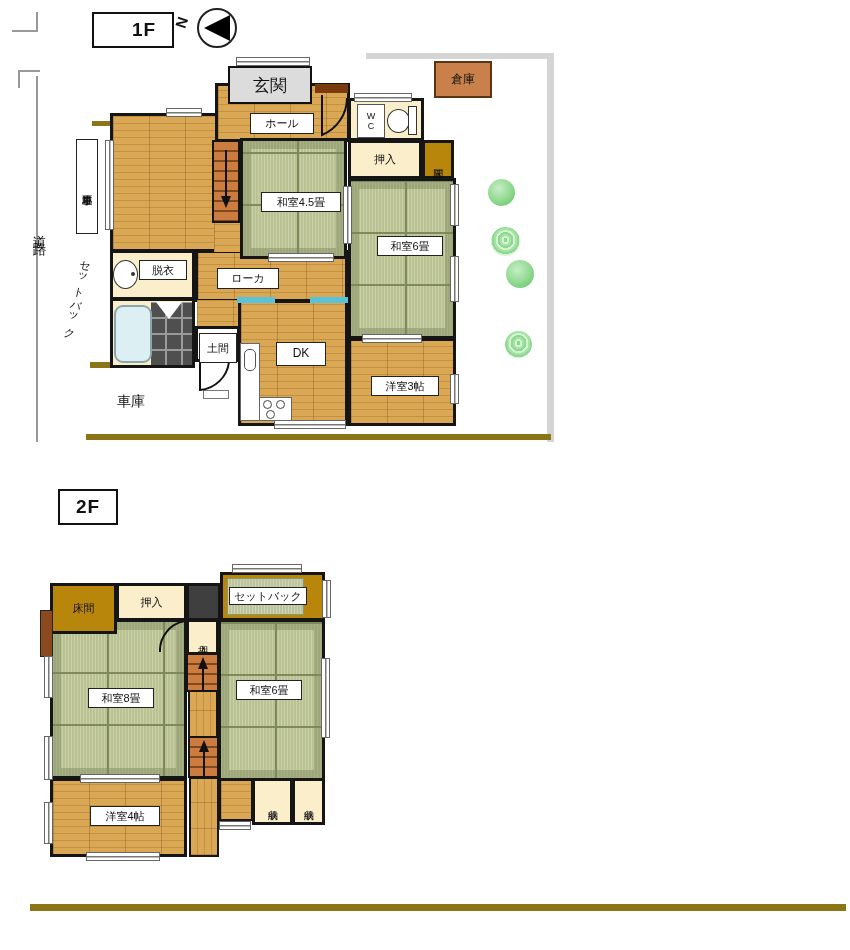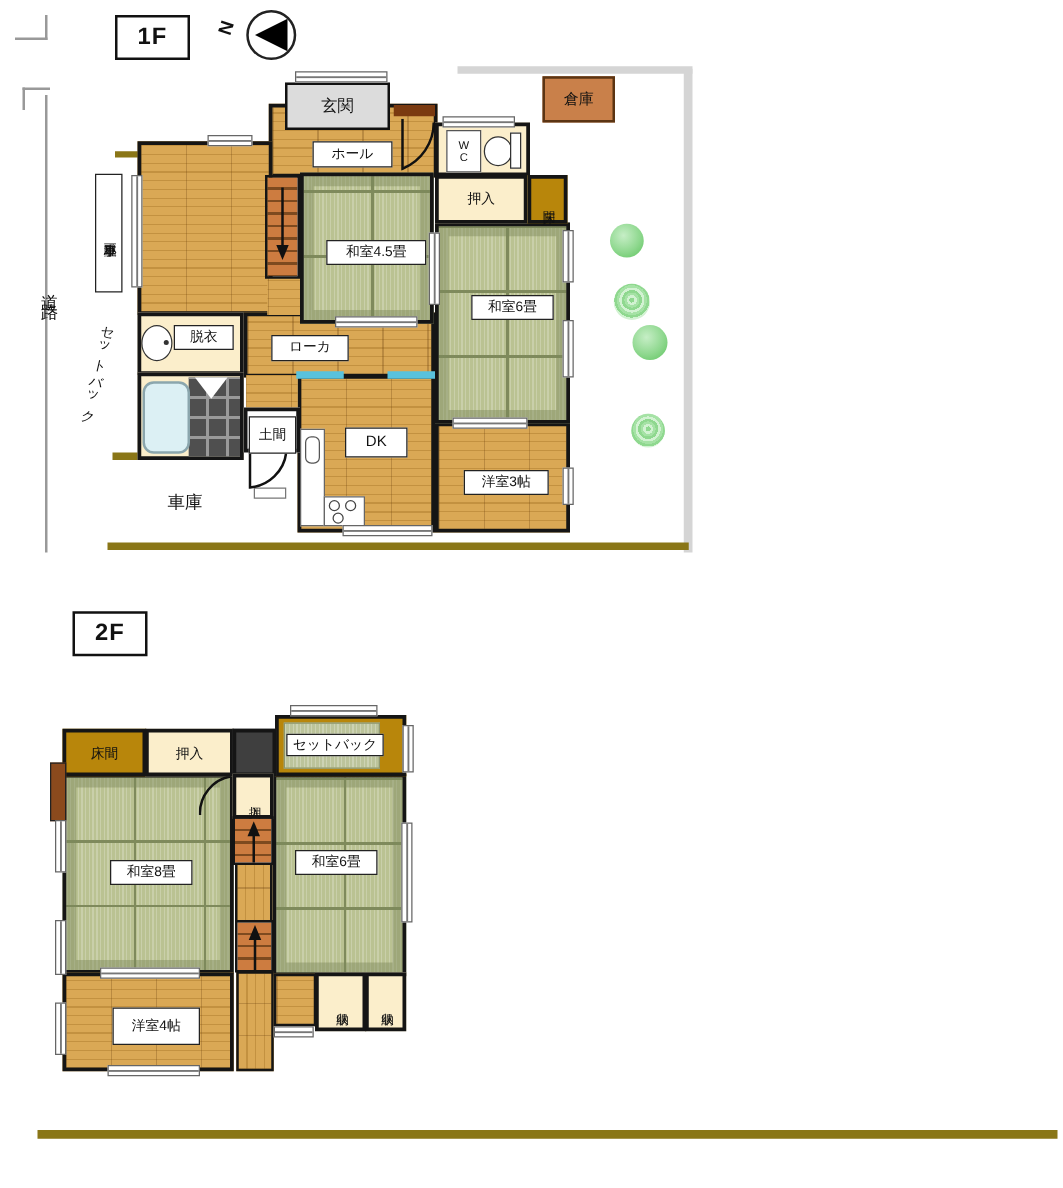--- a/index.html
+++ b/index.html
@@ -63,21 +63,21 @@
   <div class="abs" style="left:12px;top:12px;width:26px;height:20px;border-right:2px solid #999;border-bottom:2px solid #999;"></div>
   <div class="abs" style="left:18px;top:70px;width:22px;height:18px;border-top:2px solid #999;border-left:2px solid #999;"></div>
   <div class="abs" style="left:36px;top:76px;width:2px;height:366px;background:#999;"></div>
   <div class="abs grayline" style="left:547px;top:55px;width:7px;height:387px;"></div>
   <div class="abs grayline" style="left:366px;top:53px;width:188px;height:6px;"></div>
   <div class="abs olive" style="left:86px;top:434px;width:465px;height:6px;"></div>
   <div class="abs olive" style="left:92px;top:121px;width:20px;height:5px;"></div>
   <div class="abs olive" style="left:90px;top:362px;width:22px;height:6px;"></div>
   <div class="abs olive" style="left:30px;top:904px;width:816px;height:7px;"></div>
 
-  <div class="floorbox" style="left:92px;top:12px;width:56px;height:32px;">
+  <div class="floorbox" style="left:92px;top:12px;width:56px;height:32px;padding-left:22px;">
     <span>1F</span>
   </div>
   <div class="abs" style="left:170px;top:4px;width:70px;height:48px;">
     <span class="abs" style="left:6px;top:10px;font-weight:bold;font-size:15px;transform:rotate(-72deg);">N</span>
     <span class="abs" style="left:27px;top:4px;width:40px;height:40px;border:2px solid #222;border-radius:50%;"></span>
     <span class="abs" style="left:34px;top:11px;width:0;height:0;border-top:13px solid transparent;border-bottom:13px solid transparent;border-right:26px solid #000;"></span>
   </div>
 
   <div class="abs wood-h wall3" style="left:215px;top:83px;width:135px;height:59px;z-index:2;"></div>
   <div class="abs wood-h wall3" style="left:110px;top:113px;width:108px;height:139px;z-index:2;"></div>
@@ -99,21 +99,21 @@
   <div class="abs" style="left:156px;top:302px;width:0;height:0;border-left:13px solid transparent;border-right:13px solid transparent;border-top:17px solid #fff;z-index:6;"></div>
 
   <div class="abs stairsV wall2" style="left:212px;top:140px;width:28px;height:83px;z-index:5;">
     <svg width="12" height="62" viewBox="0 0 12 62" style="position:absolute;left:6px;top:6px;">
       <line x1="6" y1="2" x2="6" y2="50" stroke="#111" stroke-width="2"></line>
       <polygon points="1,48 11,48 6,60" fill="#111"></polygon>
     </svg>
   </div>
 
   <div class="abs" style="left:228px;top:66px;width:84px;height:38px;background:#dcdcdc;border:2px solid #111;z-index:10;display:flex;align-items:center;justify-content:center;">
-    <span style="font-size:13px;">玄関</span>
+    <span style="font-size:17px;">玄関</span>
   </div>
   <div class="abs" style="left:315px;top:84px;width:33px;height:9px;background:#7a3a10;z-index:12;"></div>
   <svg class="abs" width="28" height="42" viewBox="0 0 28 42" style="left:320px;top:95px;z-index:20;">
     <path d="M2,0 L2,40 A40,40 0 0 0 27,3" fill="none" stroke="#111" stroke-width="2"></path>
   </svg>
 
   <svg class="abs" width="32" height="34" viewBox="0 0 32 34" style="left:198px;top:358px;z-index:20;">
     <path d="M2,0 L2,32 A32,32 0 0 0 31,4" fill="none" stroke="#111" stroke-width="2"></path>
   </svg>
   <div class="abs" style="left:203px;top:390px;width:26px;height:9px;background:#fff;border:1px solid #777;z-index:6;"></div>
@@ -172,21 +172,21 @@
     </div>
   <div class="tag" style="left:199px;top:333px;width:38px;height:30px;">
     <span>土間</span>
     </div>
   <div class="tag" style="left:276px;top:342px;width:50px;height:24px;font-size:12px;">
     <span>DK</span>
     </div>
   <div class="tag" style="left:371px;top:376px;width:68px;height:20px;">
     <span>洋室3帖</span>
     </div>
-  <div class="plain" style="left:134px;top:393px;font-size:14px;">
+  <div class="plain" style="left:117px;top:393px;font-size:14px;">
     <span>車庫</span></div>
 
   <div class="abs" style="left:434px;top:61px;width:58px;height:37px;background:#c9804a;border:2px solid #5b3413;z-index:10;display:flex;align-items:center;justify-content:center;">
     <span style="font-size:12px;">倉庫</span>
     </div>
 
   <div class="bush" style="left:488px;top:179px;width:27px;height:27px;"></div>
   <div class="bush speckled" style="left:491px;top:227px;width:29px;height:29px;"></div>
   <div class="bush" style="left:506px;top:260px;width:28px;height:28px;"></div>
   <div class="bush speckled" style="left:505px;top:331px;width:27px;height:27px;"></div>
@@ -199,21 +199,21 @@
   <div class="plain vtext" style="left:80px;top:252px;font-size:11px;transform:rotate(13deg);transform-origin:top left;letter-spacing:1px;">
     <span class="vtext">セットバック</span></div>
 
   <div class="floorbox" style="left:58px;top:489px;width:56px;height:32px;">
     <span>2F</span>
   </div>
 
   <div class="abs tatami wall3" style="left:50px;top:619px;width:137px;height:160px;z-index:2;"></div>
   <div class="abs tatami wall3" style="left:218px;top:619px;width:107px;height:162px;z-index:2;"></div>
   <div class="abs wood-h wall3" style="left:50px;top:778px;width:137px;height:79px;z-index:2;"></div>
-  <div class="abs gold wall3" style="left:50px;top:583px;width:67px;height:38px;z-index:4;display:flex;align-items:center;justify-content:center;">
+  <div class="abs gold wall3" style="left:50px;top:583px;width:67px;height:51px;z-index:4;display:flex;align-items:center;justify-content:center;">
     <span style="font-size:11px;">床間</span>
     </div>
   <div class="abs cream wall3" style="left:116px;top:583px;width:71px;height:38px;z-index:4;display:flex;align-items:center;justify-content:center;">
     <span style="font-size:11px;">押入</span>
     </div>
   <div class="abs wall3" style="left:186px;top:583px;width:35px;height:38px;background:#3f3f3f;z-index:4;"></div>
   <div class="abs gold wall3" style="left:220px;top:572px;width:105px;height:49px;z-index:3;"></div>
   <div class="abs tatami-mini" style="left:227px;top:578px;width:77px;height:37px;z-index:4;"></div>
   <div class="tag" style="left:229px;top:587px;width:78px;height:18px;border-width:1px;">
     <span>セットバック</span>
@@ -260,17 +260,17 @@
   <div class="abs window-h" style="left:86px;top:852px;width:74px;height:9px;"></div>
   <div class="abs window-h" style="left:80px;top:774px;width:80px;height:9px;"></div>
   <div class="abs window-h" style="left:219px;top:821px;width:32px;height:9px;"></div>
 
   <div class="tag" style="left:88px;top:688px;width:66px;height:20px;">
     <span>和室8畳</span>
     </div>
   <div class="tag" style="left:236px;top:680px;width:66px;height:20px;">
     <span>和室6畳</span>
     </div>
-  <div class="tag" style="left:90px;top:806px;width:70px;height:30px;">
+  <div class="tag" style="left:90px;top:806px;width:70px;height:20px;">
     <span>洋室4帖</span>
     </div>
 
 </div>
 
 </body></html>

